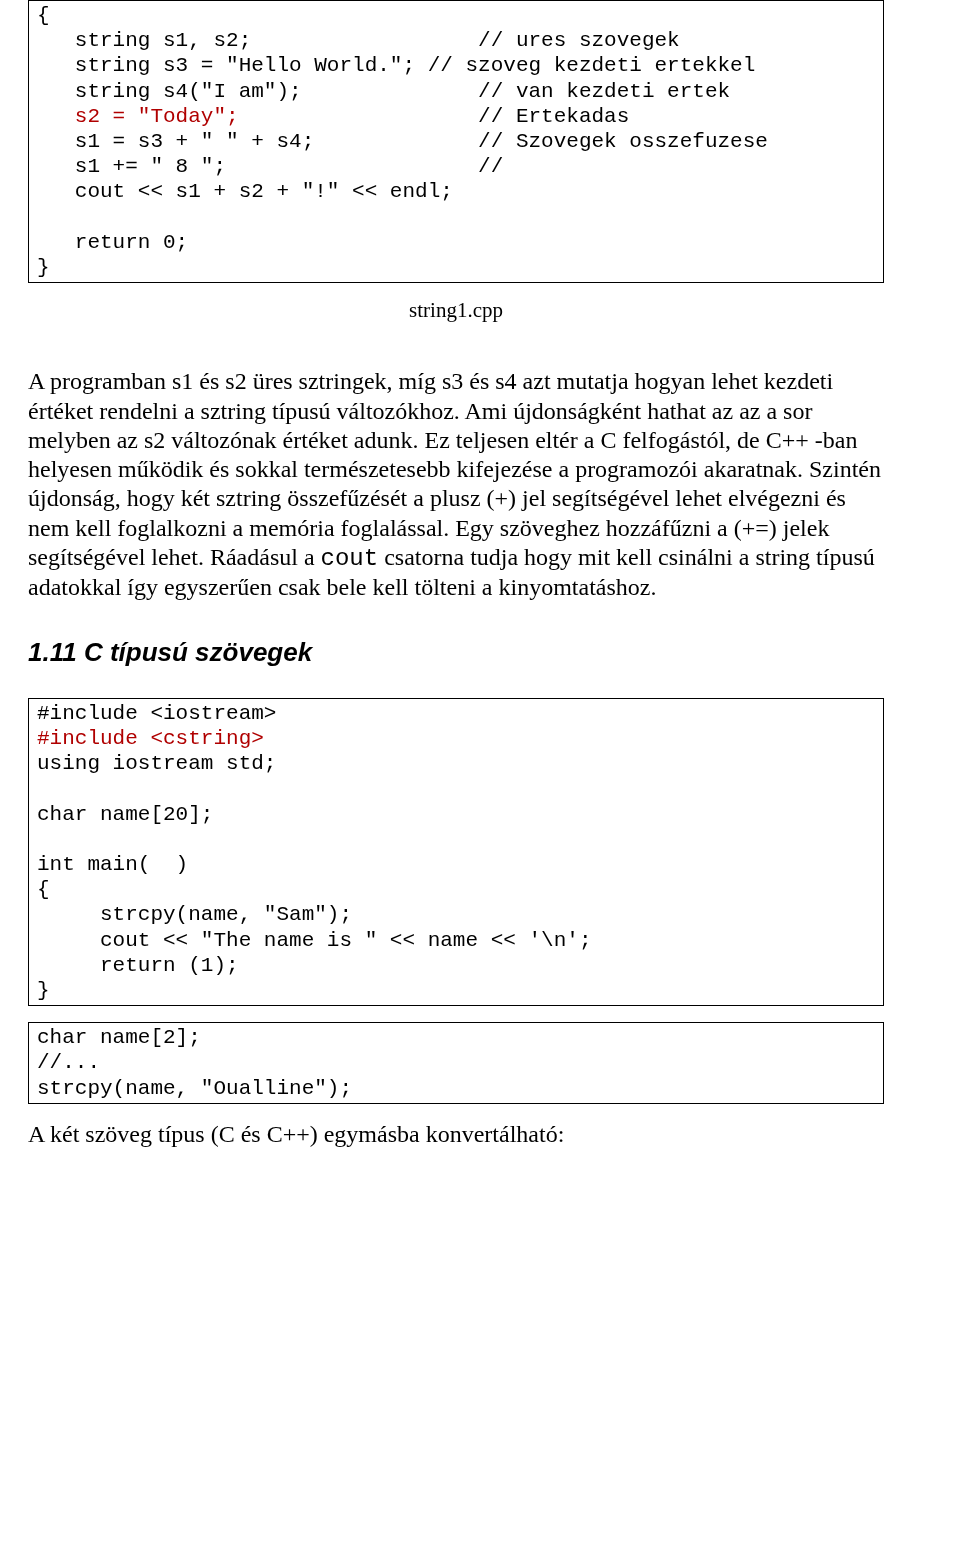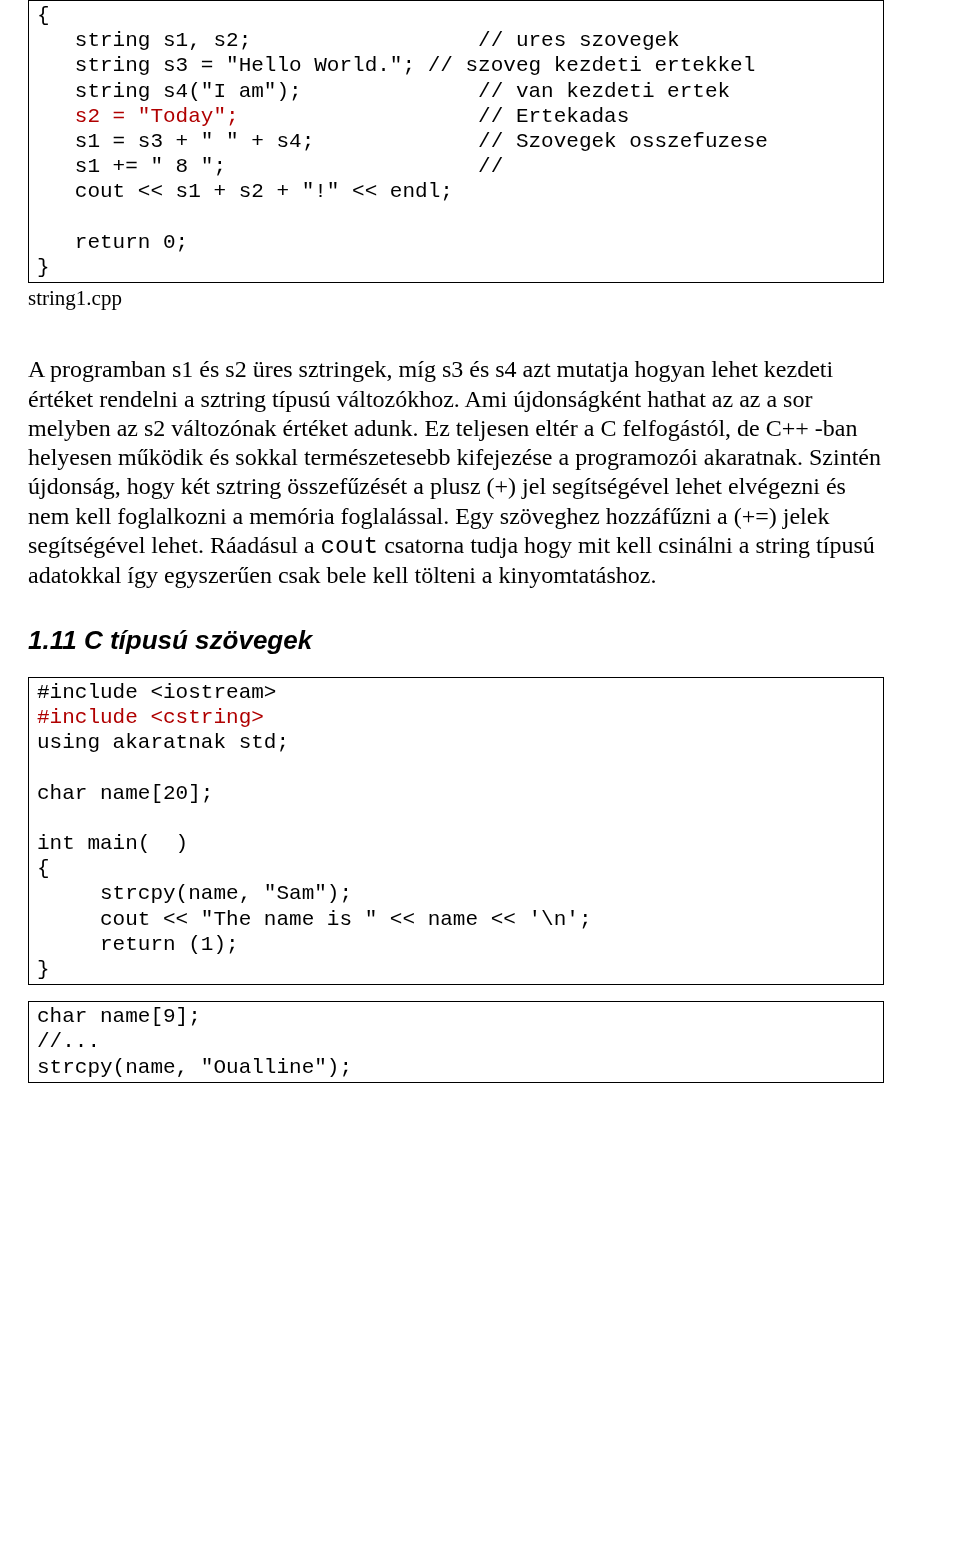--- a/index.html
+++ b/index.html
@@ -23,42 +23,42 @@
     font-family: "Courier New", Courier, monospace;
     font-size: 21px;
     white-space: pre;
     line-height: 1.2;
     margin: 0;
   }
   .codebox .hl {
     color: #b00000;
   }
   .caption {
-    text-align: left;
+    text-align: center;
     font-family: "Times New Roman", Times, serif;
     font-size: 21px;
-    margin-top: 2px;
+    margin-top: 14px;
     margin-bottom: 28px;
   }
   .para {
     font-family: "Times New Roman", Times, serif;
     font-size: 24px;
     margin: 0 0 12px 0;
     line-height: 1.22;
   }
   .mono-inline {
     font-family: "Courier New", Courier, monospace;
   }
   .section-heading {
     font-family: Arial, Helvetica, sans-serif;
     font-weight: bold;
     font-style: italic;
     font-size: 26px;
     margin-top: 34px;
-    margin-bottom: 10px;
+    margin-bottom: 19px;
   }
   .spacer-sm { height: 10px; }
   .spacer-md { height: 16px; }
 </style>
 </head>
 <body>
 
 <div class="page">
 
   <div class="codebox"><span>{</span>
@@ -79,34 +79,35 @@
 
   <p class="para"><span>A programban s1 és s2 üres sztringek, míg s3 és s4 azt mutatja hogyan lehet kezdeti értéket rendelni a sztring típusú változókhoz. Ami újdonságként hathat az az a sor melyben az s2 változónak értéket adunk. Ez teljesen eltér a C felfogástól, de C++ -ban helyesen működik és sokkal természetesebb kifejezése a programozói akaratnak. Szintén újdonság, hogy két sztring összefűzését a plusz (+) jel segítségével lehet elvégezni és nem kell foglalkozni a memória foglalással. Egy szöveghez hozzáfűzni a (+=) jelek segítségével lehet. Ráadásul a </span><span class="mono-inline">cout</span><span> csatorna tudja hogy mit kell csinálni a string típusú adatokkal így egyszerűen csak bele kell tölteni a kinyomtatáshoz.</span></p>
 
   <h2 class="section-heading">1.11 C típusú szövegek</h2>
 
 
   <div class="spacer-sm"></div>
 
   <div class="codebox"><span>#include &lt;iostream&gt;</span>
 <span class="hl">#include &lt;cstring&gt;</span>
-<span>using akaratnak std;</span>
+<span>using iostream std;</span>
 <span></span>
 <span>char name[20];</span>
 <span></span>
 <span>int main(  )</span>
 <span>{</span>
 <span>     strcpy(name, "Sam");</span>
 <span>     cout &lt;&lt; "The name is " &lt;&lt; name &lt;&lt; '\n';</span>
 <span>     return (1);</span>
 <span>}</span></div>
 
   <div class="spacer-md"></div>
 
 
-  <div class="codebox"><span>char name[9];</span>
+  <div class="codebox"><span>char name[2];</span>
 <span>//...</span>
 <span>strcpy(name, "Oualline");</span></div>
 
   <div class="spacer-md"></div>
 
+  <p class="para">A két szöveg típus (C és C++) egymásba konvertálható:</p>
 
 </div>
 
 </body></html>

